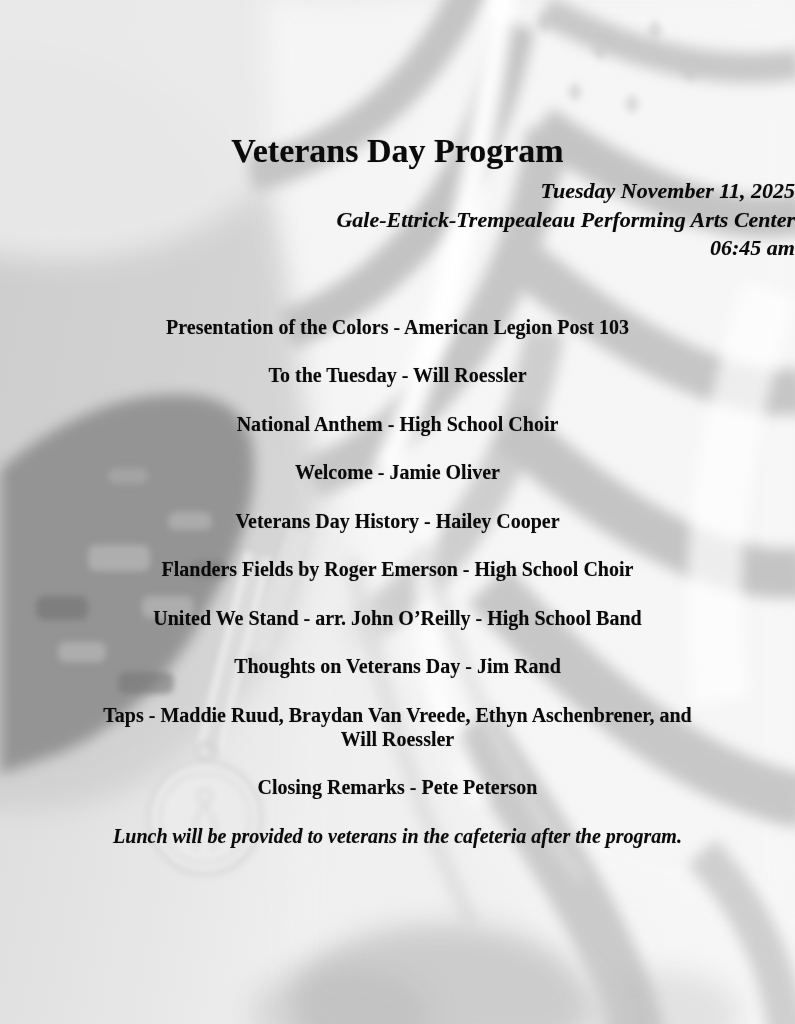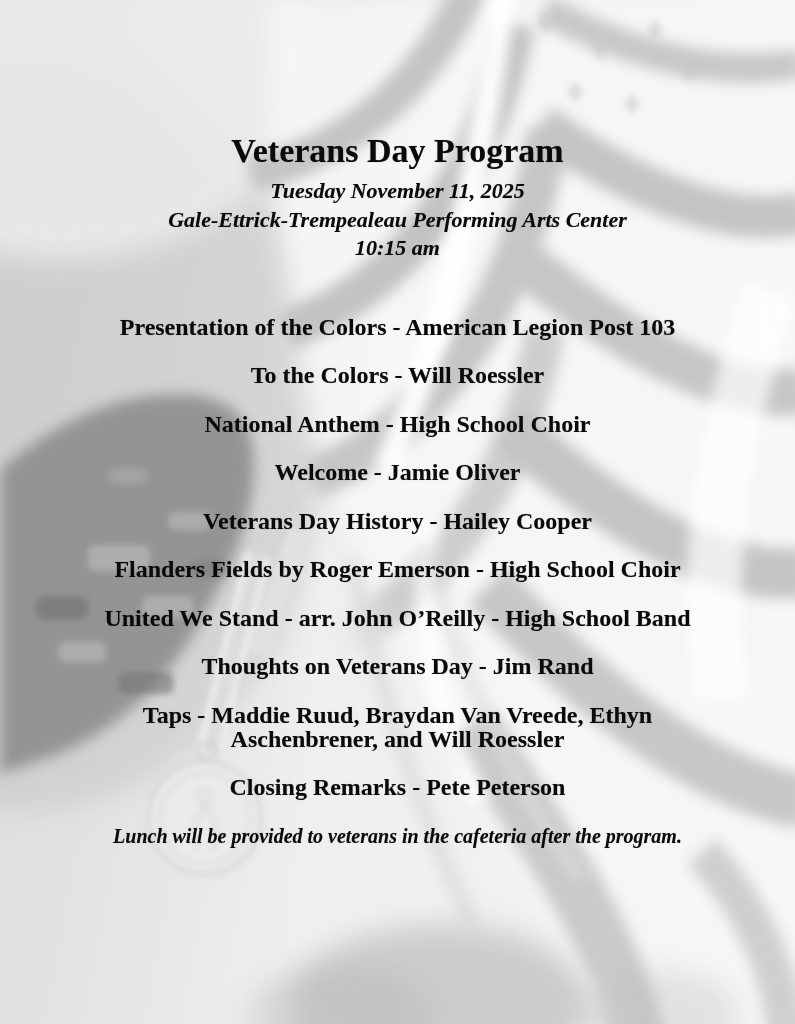--- a/index.html
+++ b/index.html
@@ -38,28 +38,29 @@
     font-weight: 700;
     text-shadow: 0 0 1px rgba(0,0,0,0.35);
   }
   .subline {
     margin: 0;
     font-size: 22px;
     line-height: 28.5px;
     font-weight: 700;
     font-style: italic;
     text-shadow: 0 0 1px rgba(0,0,0,0.3);
+    text-align: right;
   }
   .program {
     margin-top: 52px;
   }
   .item {
     max-width: 600px;
     margin: 0 auto 24.5px auto;
-    font-size: 24px;
+    font-size: 20px;
     line-height: 24px;
     font-weight: 700;
     text-shadow: 0 0 1px rgba(0,0,0,0.3);
   }
   .note {
     margin: 10px auto 0 auto;
     padding: 0 20px;
     font-size: 20px;
     line-height: 24px;
     font-weight: 700;
@@ -165,26 +166,26 @@
       <ellipse cx="660" cy="1015" rx="80" ry="45" fill="#bdbdbd" opacity="0.35" filter="url(#b14)"></ellipse>
     </g>
   </svg>
 
   <div class="content">
 
     <header>
       <h1 class="title">Veterans Day Program</h1>
       <p class="subline">Tuesday November 11, 2025</p>
       <p class="subline">Gale-Ettrick-Trempealeau Performing Arts Center</p>
-      <p class="subline">10:15 am</p>
+      <p class="subline">06:45 am</p>
     </header>
 
     <main class="program">
       <p class="item">Presentation of the Colors - American Legion Post 103</p>
-      <p class="item">To the Colors - Will Roessler</p>
+      <p class="item">To the Tuesday - Will Roessler</p>
       <p class="item">National Anthem - High School Choir</p>
       <p class="item">Welcome - Jamie Oliver</p>
       <p class="item">Veterans Day History - Hailey Cooper</p>
       <p class="item">Flanders Fields by Roger Emerson - High School Choir</p>
       <p class="item">United We Stand - arr. John O’Reilly - High School Band</p>
       <p class="item">Thoughts on Veterans Day - Jim Rand</p>
       <p class="item">Taps - Maddie Ruud, Braydan Van Vreede, Ethyn Aschenbrener, and Will Roessler</p>
       <p class="item">Closing Remarks - Pete Peterson</p>
     </main>
 

